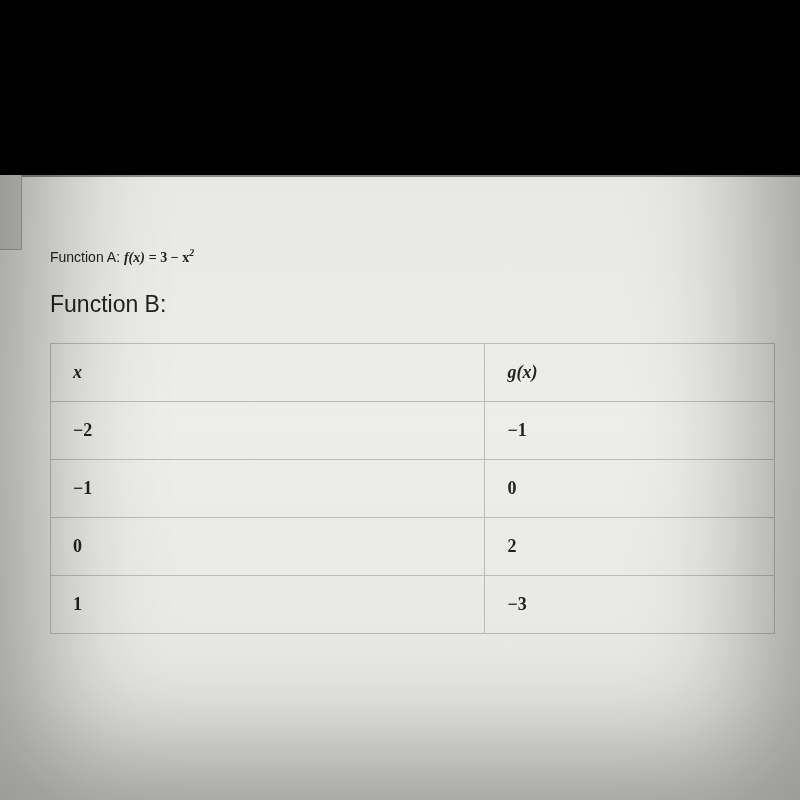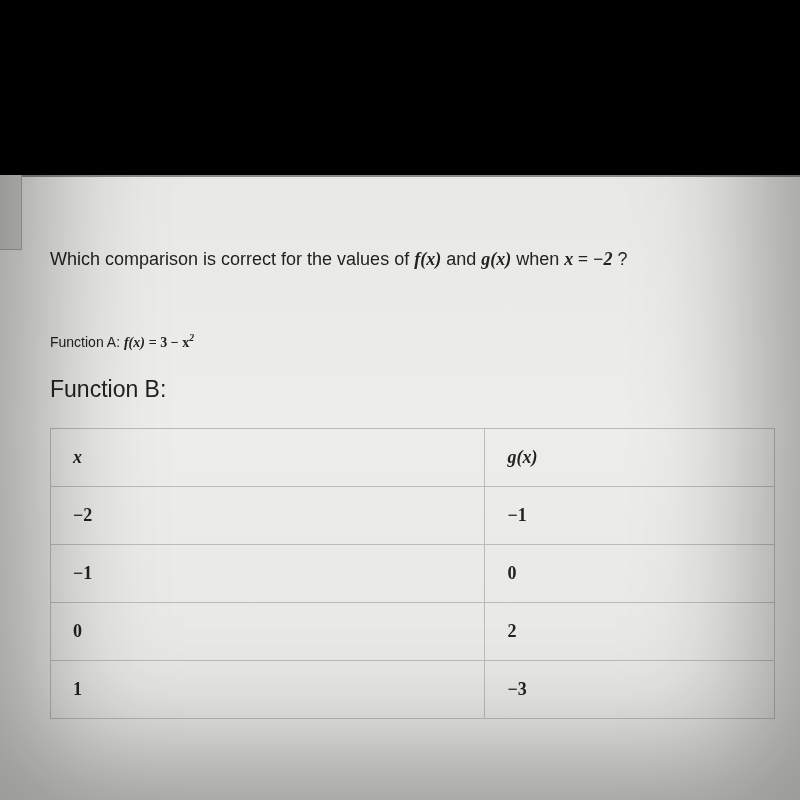--- a/index.html
+++ b/index.html
@@ -92,29 +92,20 @@
       inset: 0;
       pointer-events: none;
       box-shadow: inset 0 0 120px 40px rgba(0,0,0,0.35);
     }
   </style>
 </head>
 <body>
 
 <div class="content-area">
 
-  <div class="question">
-    <span>Which comparison is correct for the values of </span>
-    <span class="math">f(x)</span>
-    <span> and </span>
-    <span class="math">g(x)</span>
-    <span> when </span>
-    <span class="math">x = −2</span>
-    <span> ?</span>
-  </div>
 
   <div class="function-a">
     <span>Function A: </span>
     <span class="math">f(x)</span>
     <span class="math-reg"> = </span>
     <span class="math-reg">3 − x</span><span class="math exp">2</span>
   </div>
 
   <div class="function-b">Function B:</div>
 

